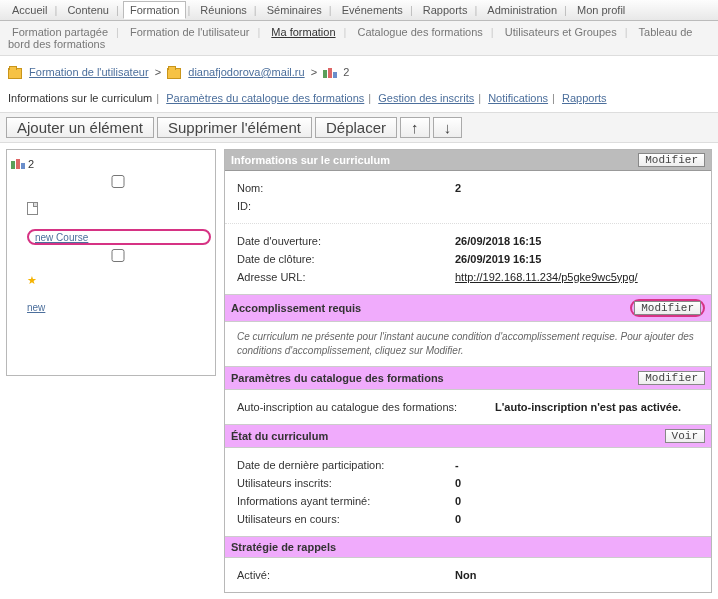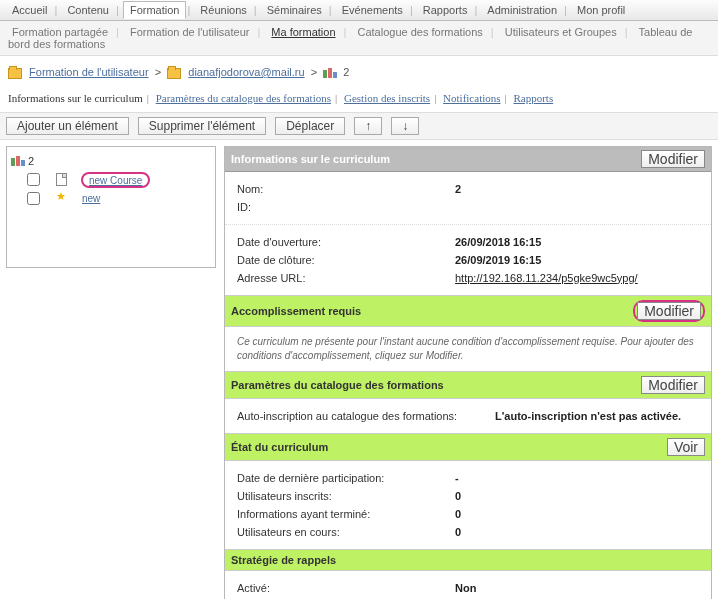--- a/index.html
+++ b/index.html
@@ -18,43 +18,43 @@
   .subnav .sep { color: #ccc; margin: 0 4px; }
   
   
   .crumb { padding: 10px 8px 8px 8px; color: #555; }
   .crumb a { color: #4c6f9c; text-decoration: underline; }
   .crumb .folder { display:inline-block; width:14px; height:11px; background:#f6c244; border:1px solid #c9951b; vertical-align:middle; margin-right:4px; position:relative; }
   .crumb .folder::before { content:""; position:absolute; top:-3px; left:0; width:6px; height:3px; background:#f6c244; border:1px solid #c9951b; border-bottom:none;}
   .crumb .curr-icon { display:inline-block; vertical-align:middle; margin-right:3px;}
   
   
-  .tabs { padding: 4px 8px; font-family: Liberation Serif, serif; }
+  .tabs { padding: 4px 8px; }
   .tabs a { color: #4c6f9c; text-decoration: underline; }
   .tabs span.active { color: #333; }
   .tabs .sep { color: #888; margin: 0 4px; }
   
   
   .toolbar { background: #f4f4f4; padding: 4px 6px; border-top: 1px solid #ddd; border-bottom: 1px solid #ddd; margin-top:4px; }
-  .toolbar button { font-family: inherit; font-size: 12px; background: linear-gradient(#fff,#eee); border:1px solid #aaa; padding: 1px 10px; margin-right: 6px; color:#444; cursor:pointer;text-align:center; }
+  .toolbar button { font-family: inherit; font-size: 15px; background: linear-gradient(#fff,#eee); border:1px solid #aaa; padding: 1px 10px; margin-right: 0; color:#444; cursor:pointer;text-align:center; }
   
   
   .main { display: flex; padding: 6px; gap: 8px; align-items: flex-start; }
   .leftpane { width: 210px; border: 1px solid #b8b8b8; padding: 6px 4px 60px 4px; background: #fff; }
   .leftpane .root { padding: 2px 0; }
-  .leftpane .child { padding: 2px 0 2px 16px; display:flex; align-items:center; gap:14px;}
+  .leftpane .child { padding: 2px 0 2px 16px; display:flex; gap:14px;flex-direction:column;}
   .leftpane input[type=checkbox]{ margin-right:2px;}
   .leftpane a { color: #4c6f9c; text-decoration: underline; font-size:10px;}
   .circled { border: 2px solid #d63384; border-radius: 12px; padding: 0 6px; display:inline-block;}
   
   .rightpane { flex: 1; border: 1px solid #b8b8b8; background: #fff; }
   
   .section-hdr { background: #bcbcbc; color: #fff; font-weight: bold; padding: 3px 6px; display:flex; justify-content:space-between; align-items:center; border-bottom:1px solid #999;}
-  .section-hdr2 { background: #bef264; color: #333; font-weight: bold; padding: 4px 6px; display:flex; justify-content:space-between; align-items:center; border-top:1px solid #ccc; border-bottom:1px solid #ccc;}
-  .btn-sm { font-family: Liberation Sans, sans-serif; font-size:14px; background: linear-gradient(#fff,#eee); border:1px solid #888; padding: 0 6px; color:#444; cursor:pointer;}
+  .section-hdr2 { background: #f0abfc; color: #333; font-weight: bold; padding: 4px 6px; display:flex; justify-content:space-between; align-items:center; border-top:1px solid #ccc; border-bottom:1px solid #ccc;}
+  .btn-sm { font-family: Liberation Mono, monospace; font-size:11px; background: linear-gradient(#fff,#eee); border:1px solid #888; padding: 0 6px; color:#444; cursor:pointer;}
   .btn-circled { border: 2px solid #d63384; border-radius: 10px; padding: 0px 2px; display:inline-block; }
   
   .kv { padding: 8px 12px; }
   .kv-row { display:flex; padding: 3px 0; font-size:11px;gap:18px;}
   .kv-row .k { width: 200px; color:#333; }
   .kv-row .v { flex:1; font-weight:bold; color:#222;}
   .kv-row .v a { color:#222; font-weight:normal;}
   .note { padding: 8px 12px; font-style: italic; color:#666; font-size:10px; line-height:1.4;}
   
   .curr-icon svg { vertical-align:middle; }

